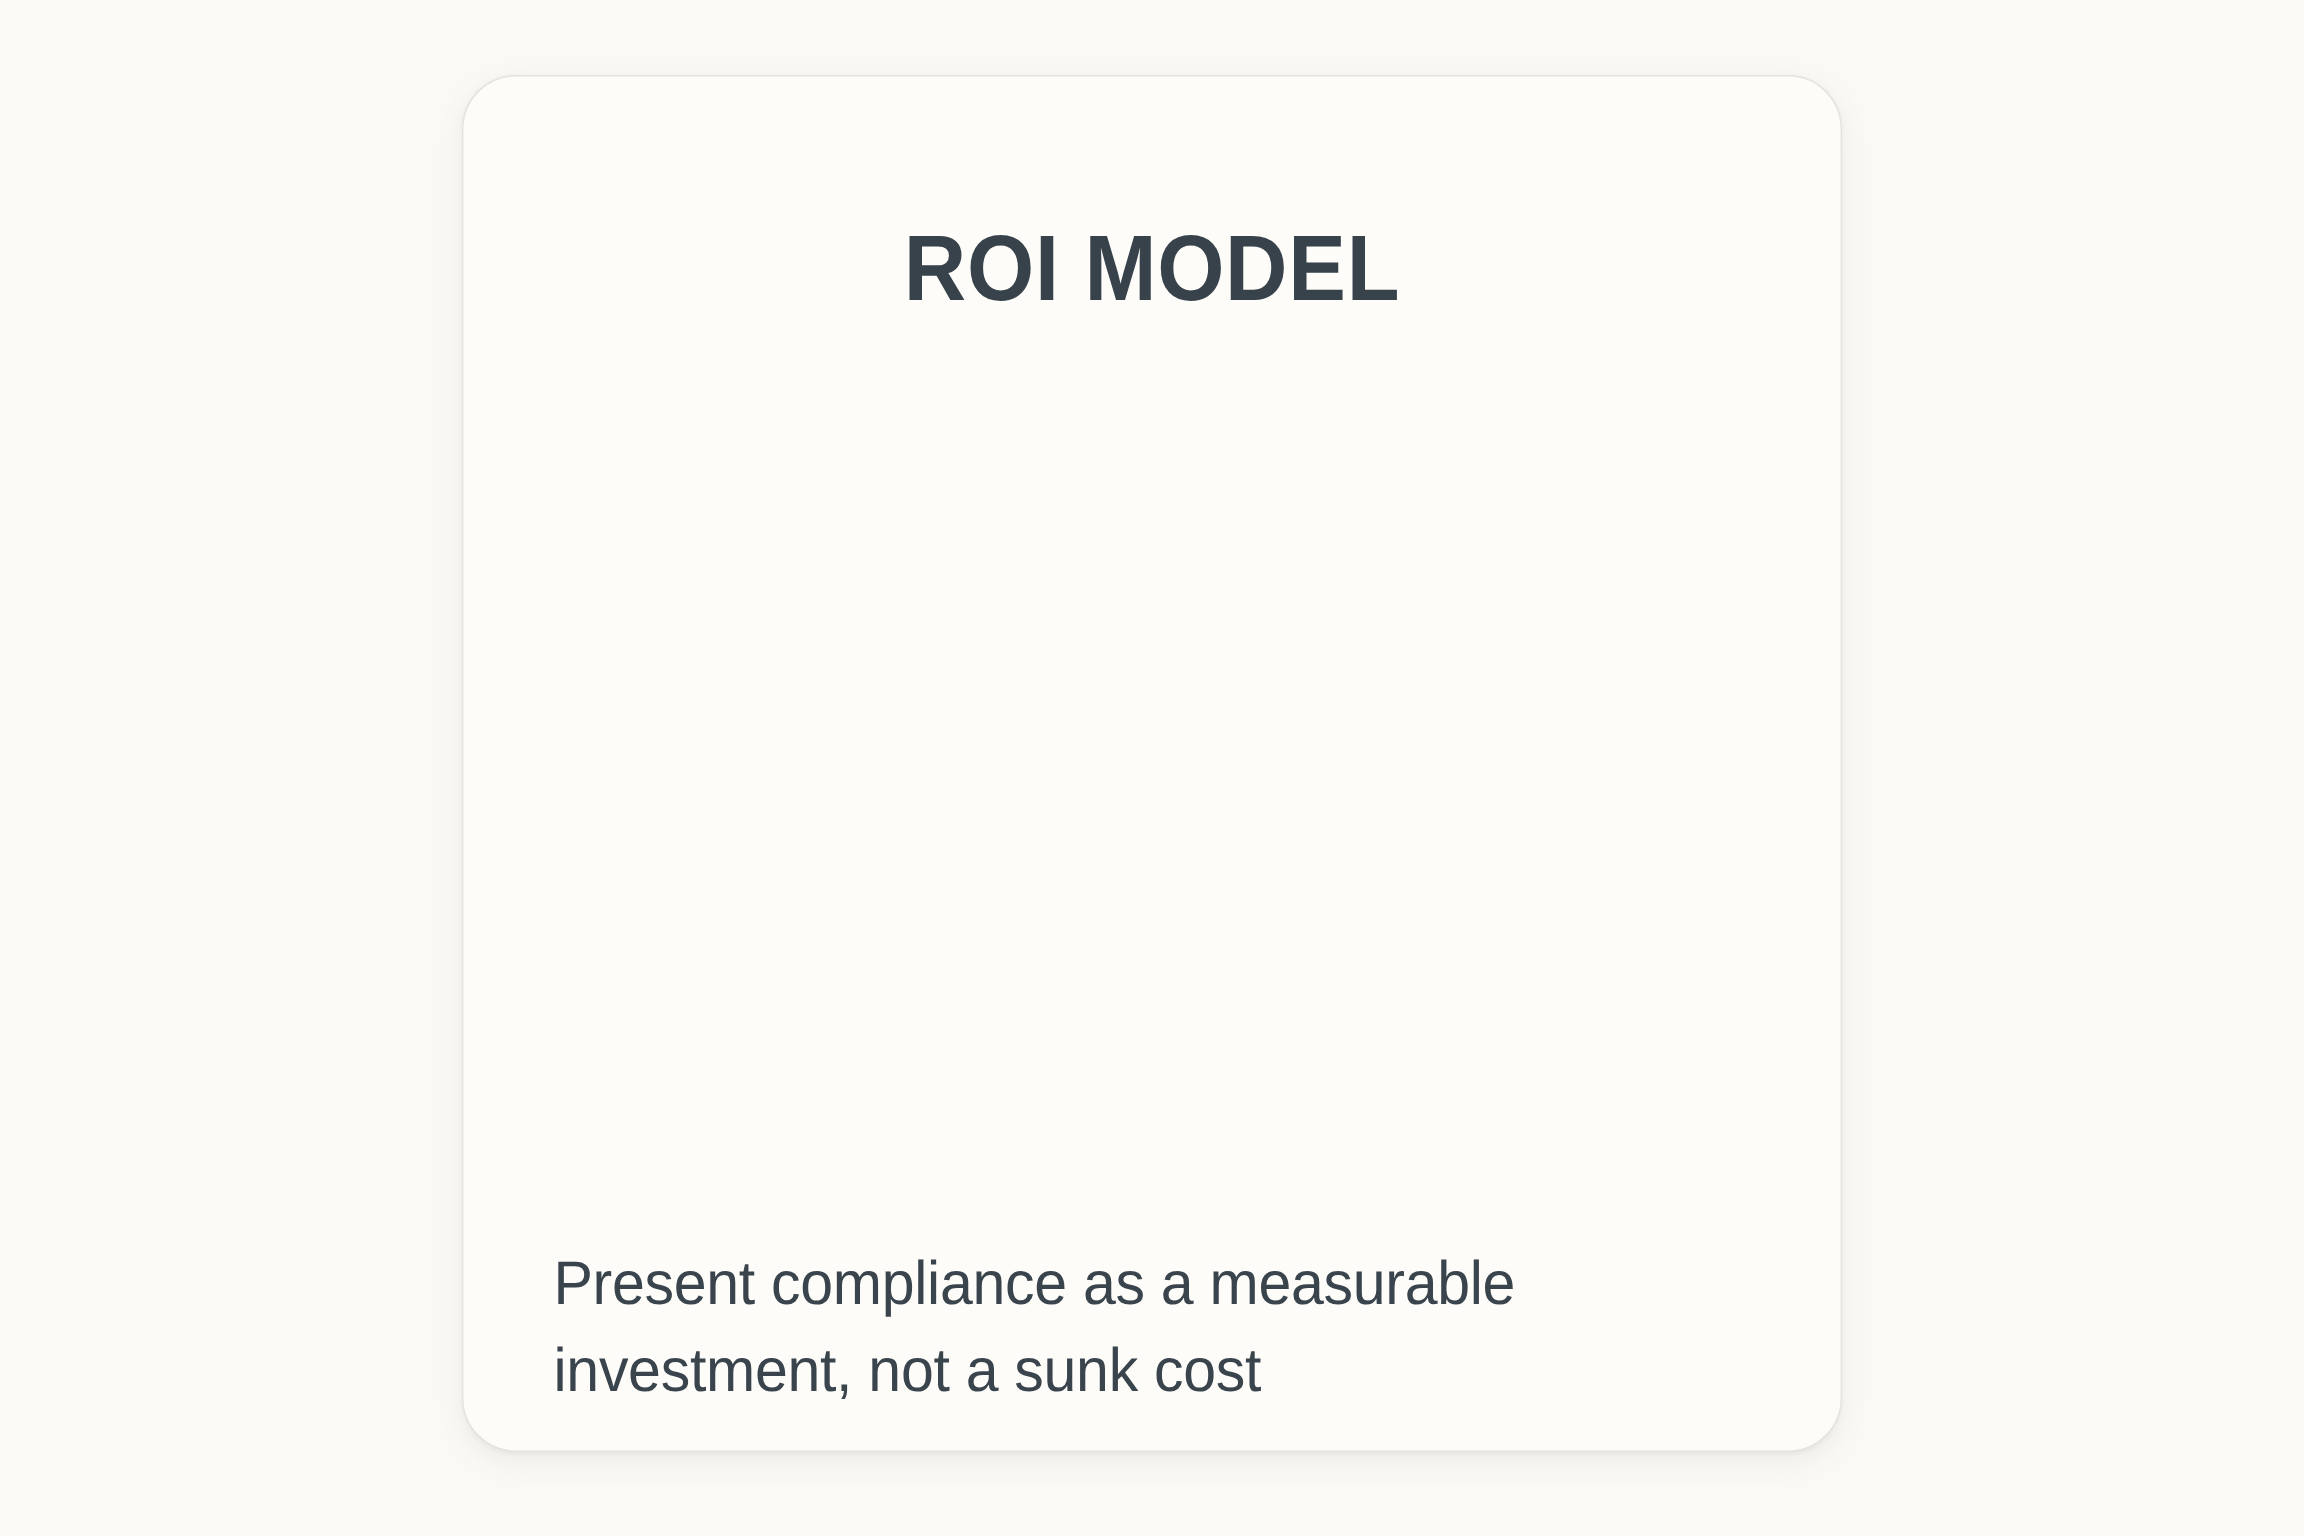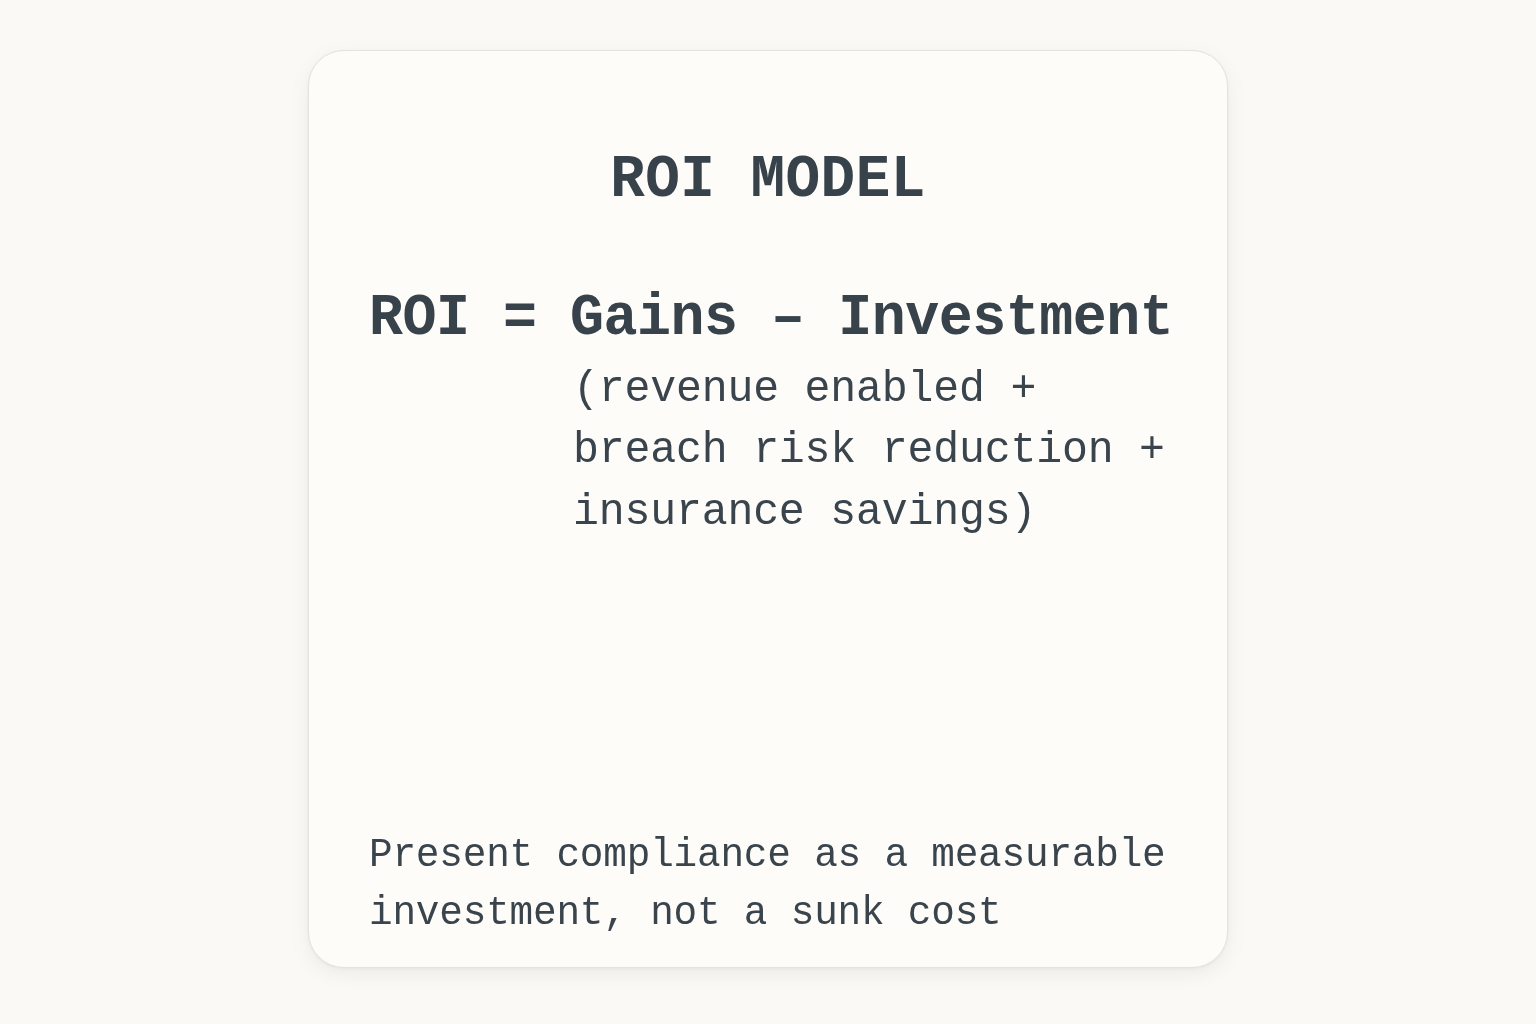--- a/index.html
+++ b/index.html
@@ -34,21 +34,20 @@
     border-radius: 36px;
     box-shadow: 0 6px 18px rgba(120,118,110,0.10),
                 0 1px 3px rgba(120,118,110,0.07);
   }
 
   .card-inner {
     position: absolute;
     left: 0; top: 0;
     width: 100%;
     height: 100%;
-    font-family: Liberation Mono, monospace;
   }
 
   
   .title {
     position: absolute;
     left: 0;
     top: 98px;
     width: 100%;
     text-align: center;
     color: #37424b;
@@ -136,28 +135,20 @@
 </head>
 <body>
 
 <div class="stage">
 
   <div class="card">
     <div class="card-inner">
 
       <div class="title">ROI MODEL</div>
 
-      <div class="formula-block">
-        <div class="formula-main">ROI = Gains – Investment</div>
-        <div class="formula-sub">
-          <span class="subline">(revenue enabled +</span>
-          <span class="subline">breach risk reduction +</span>
-          <span class="subline">insurance savings)</span>
-        </div>
-      </div>
 
 
       <div class="footer-note">
         <span class="noteline">Present compliance as a measurable</span>
         <span class="noteline">investment, not a sunk cost</span>
       </div>
 
     </div>
   </div>
 

